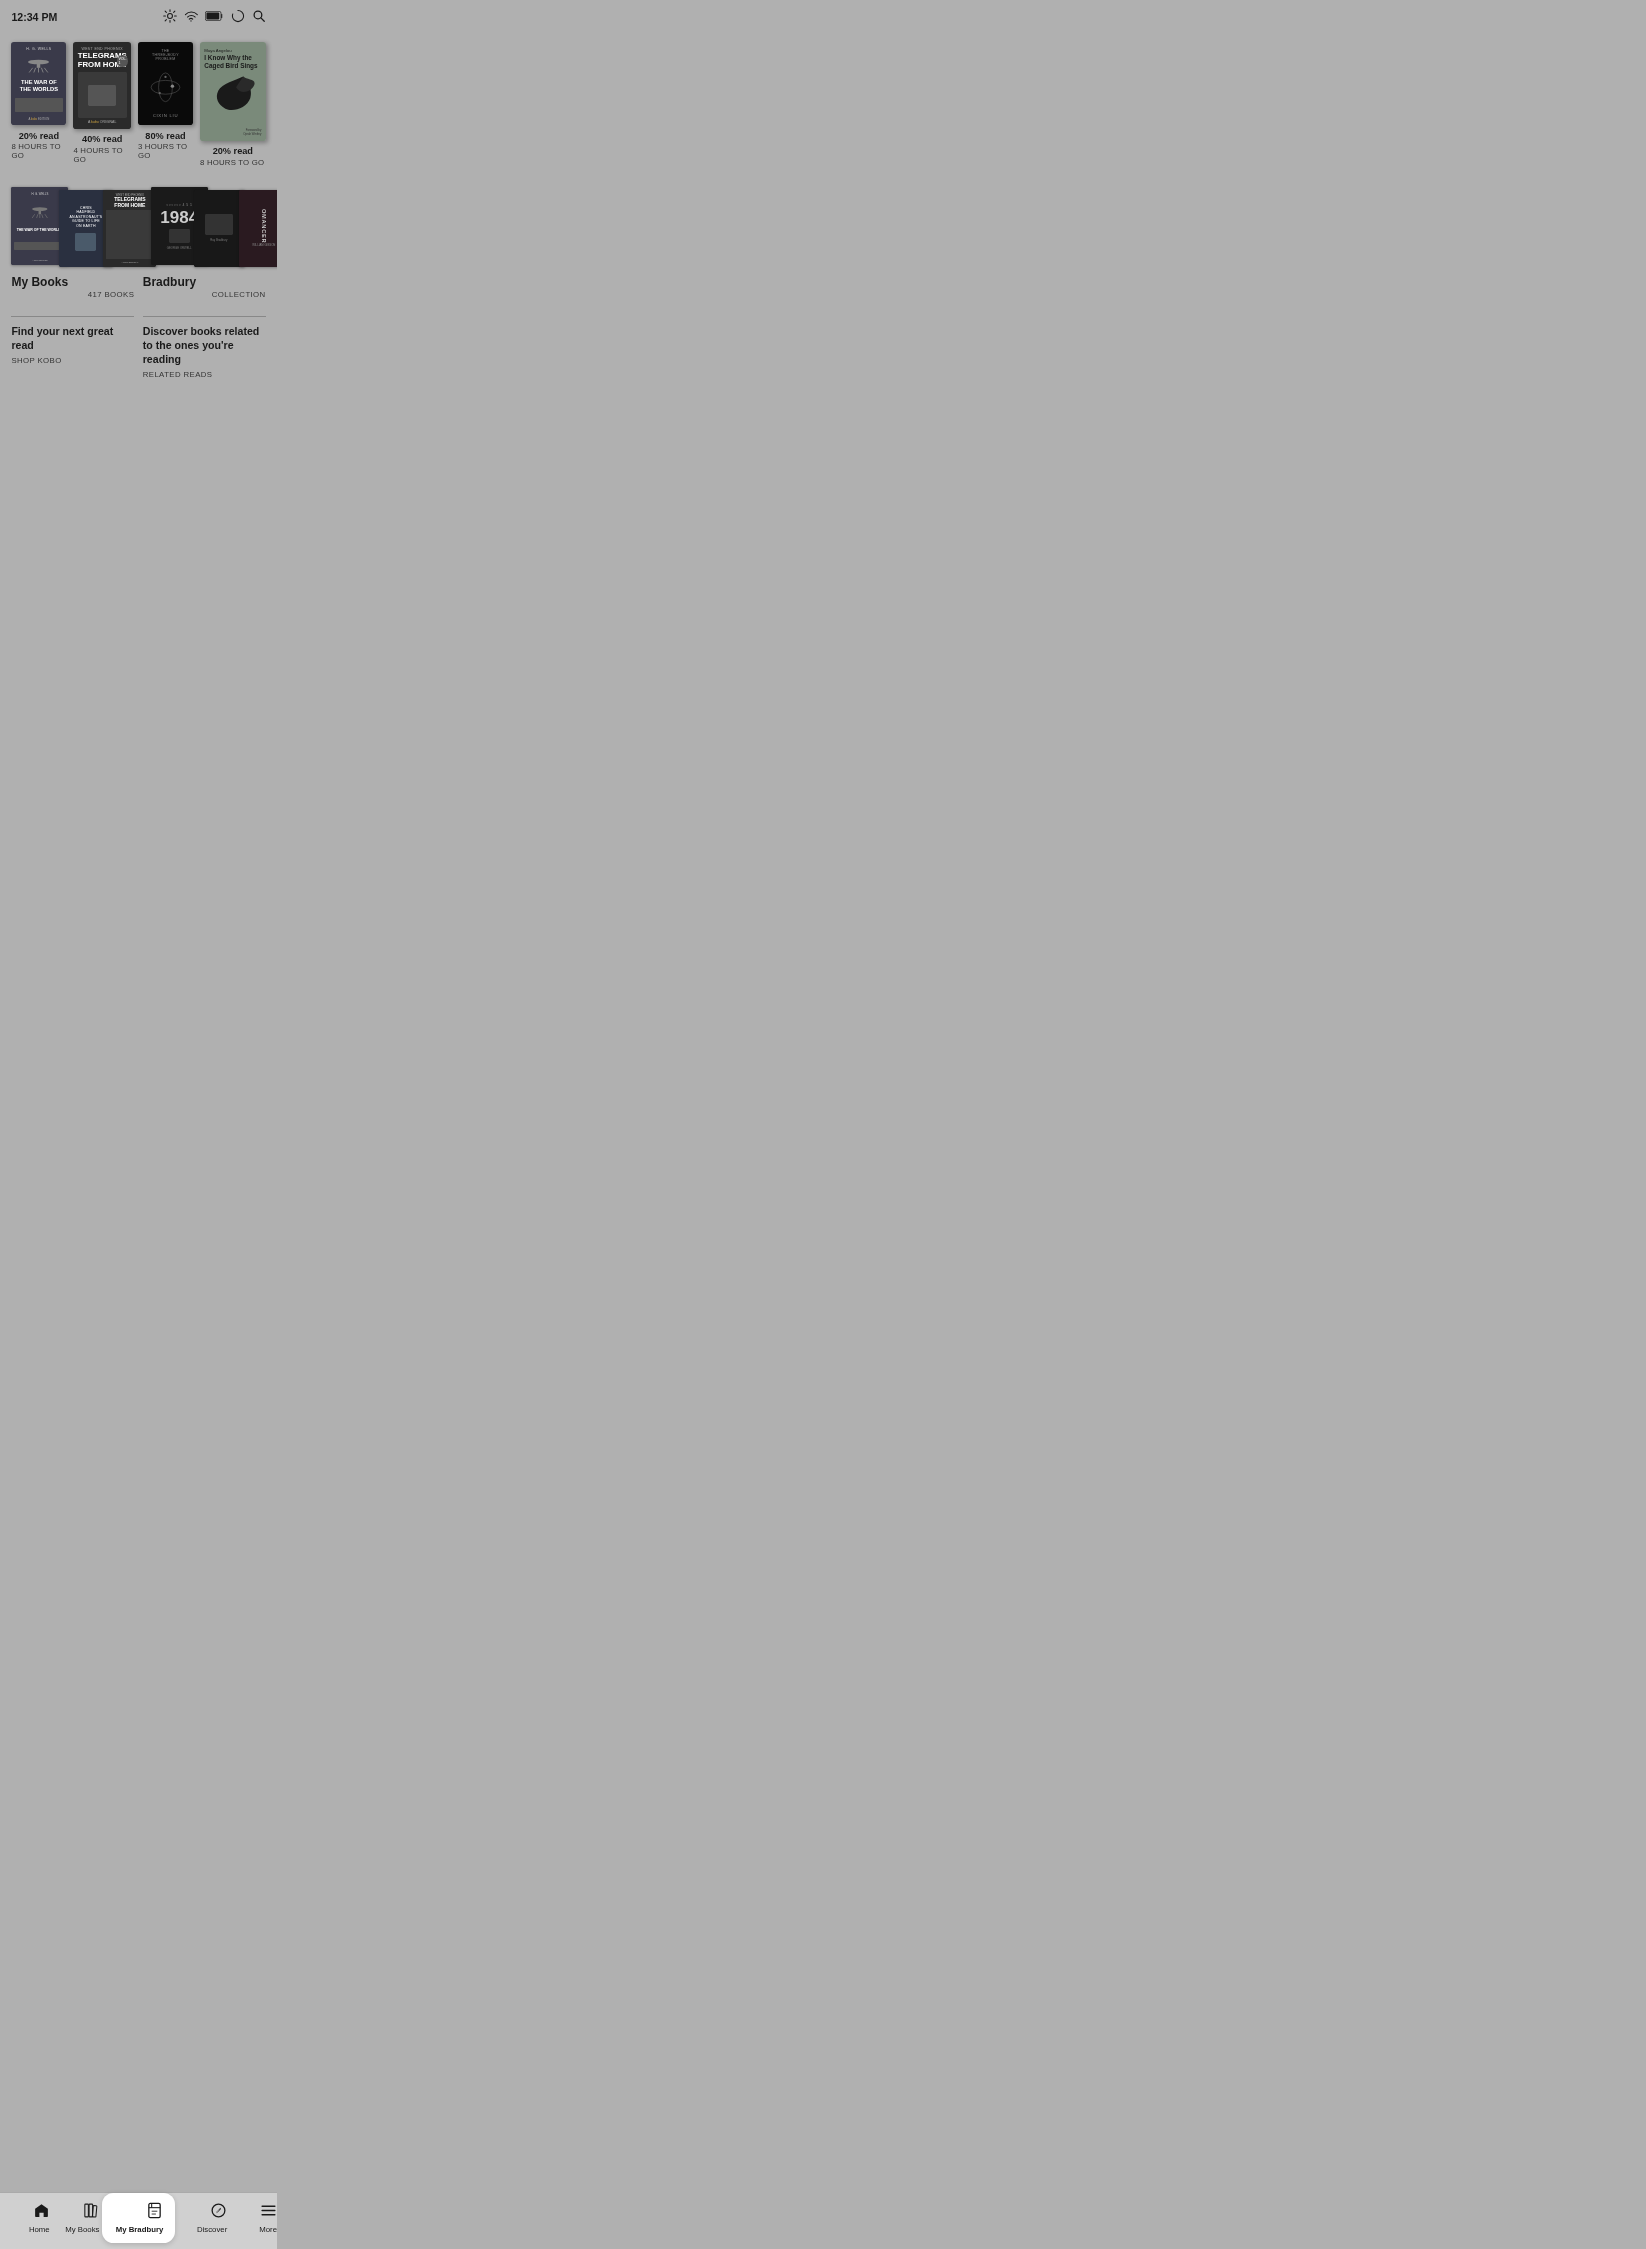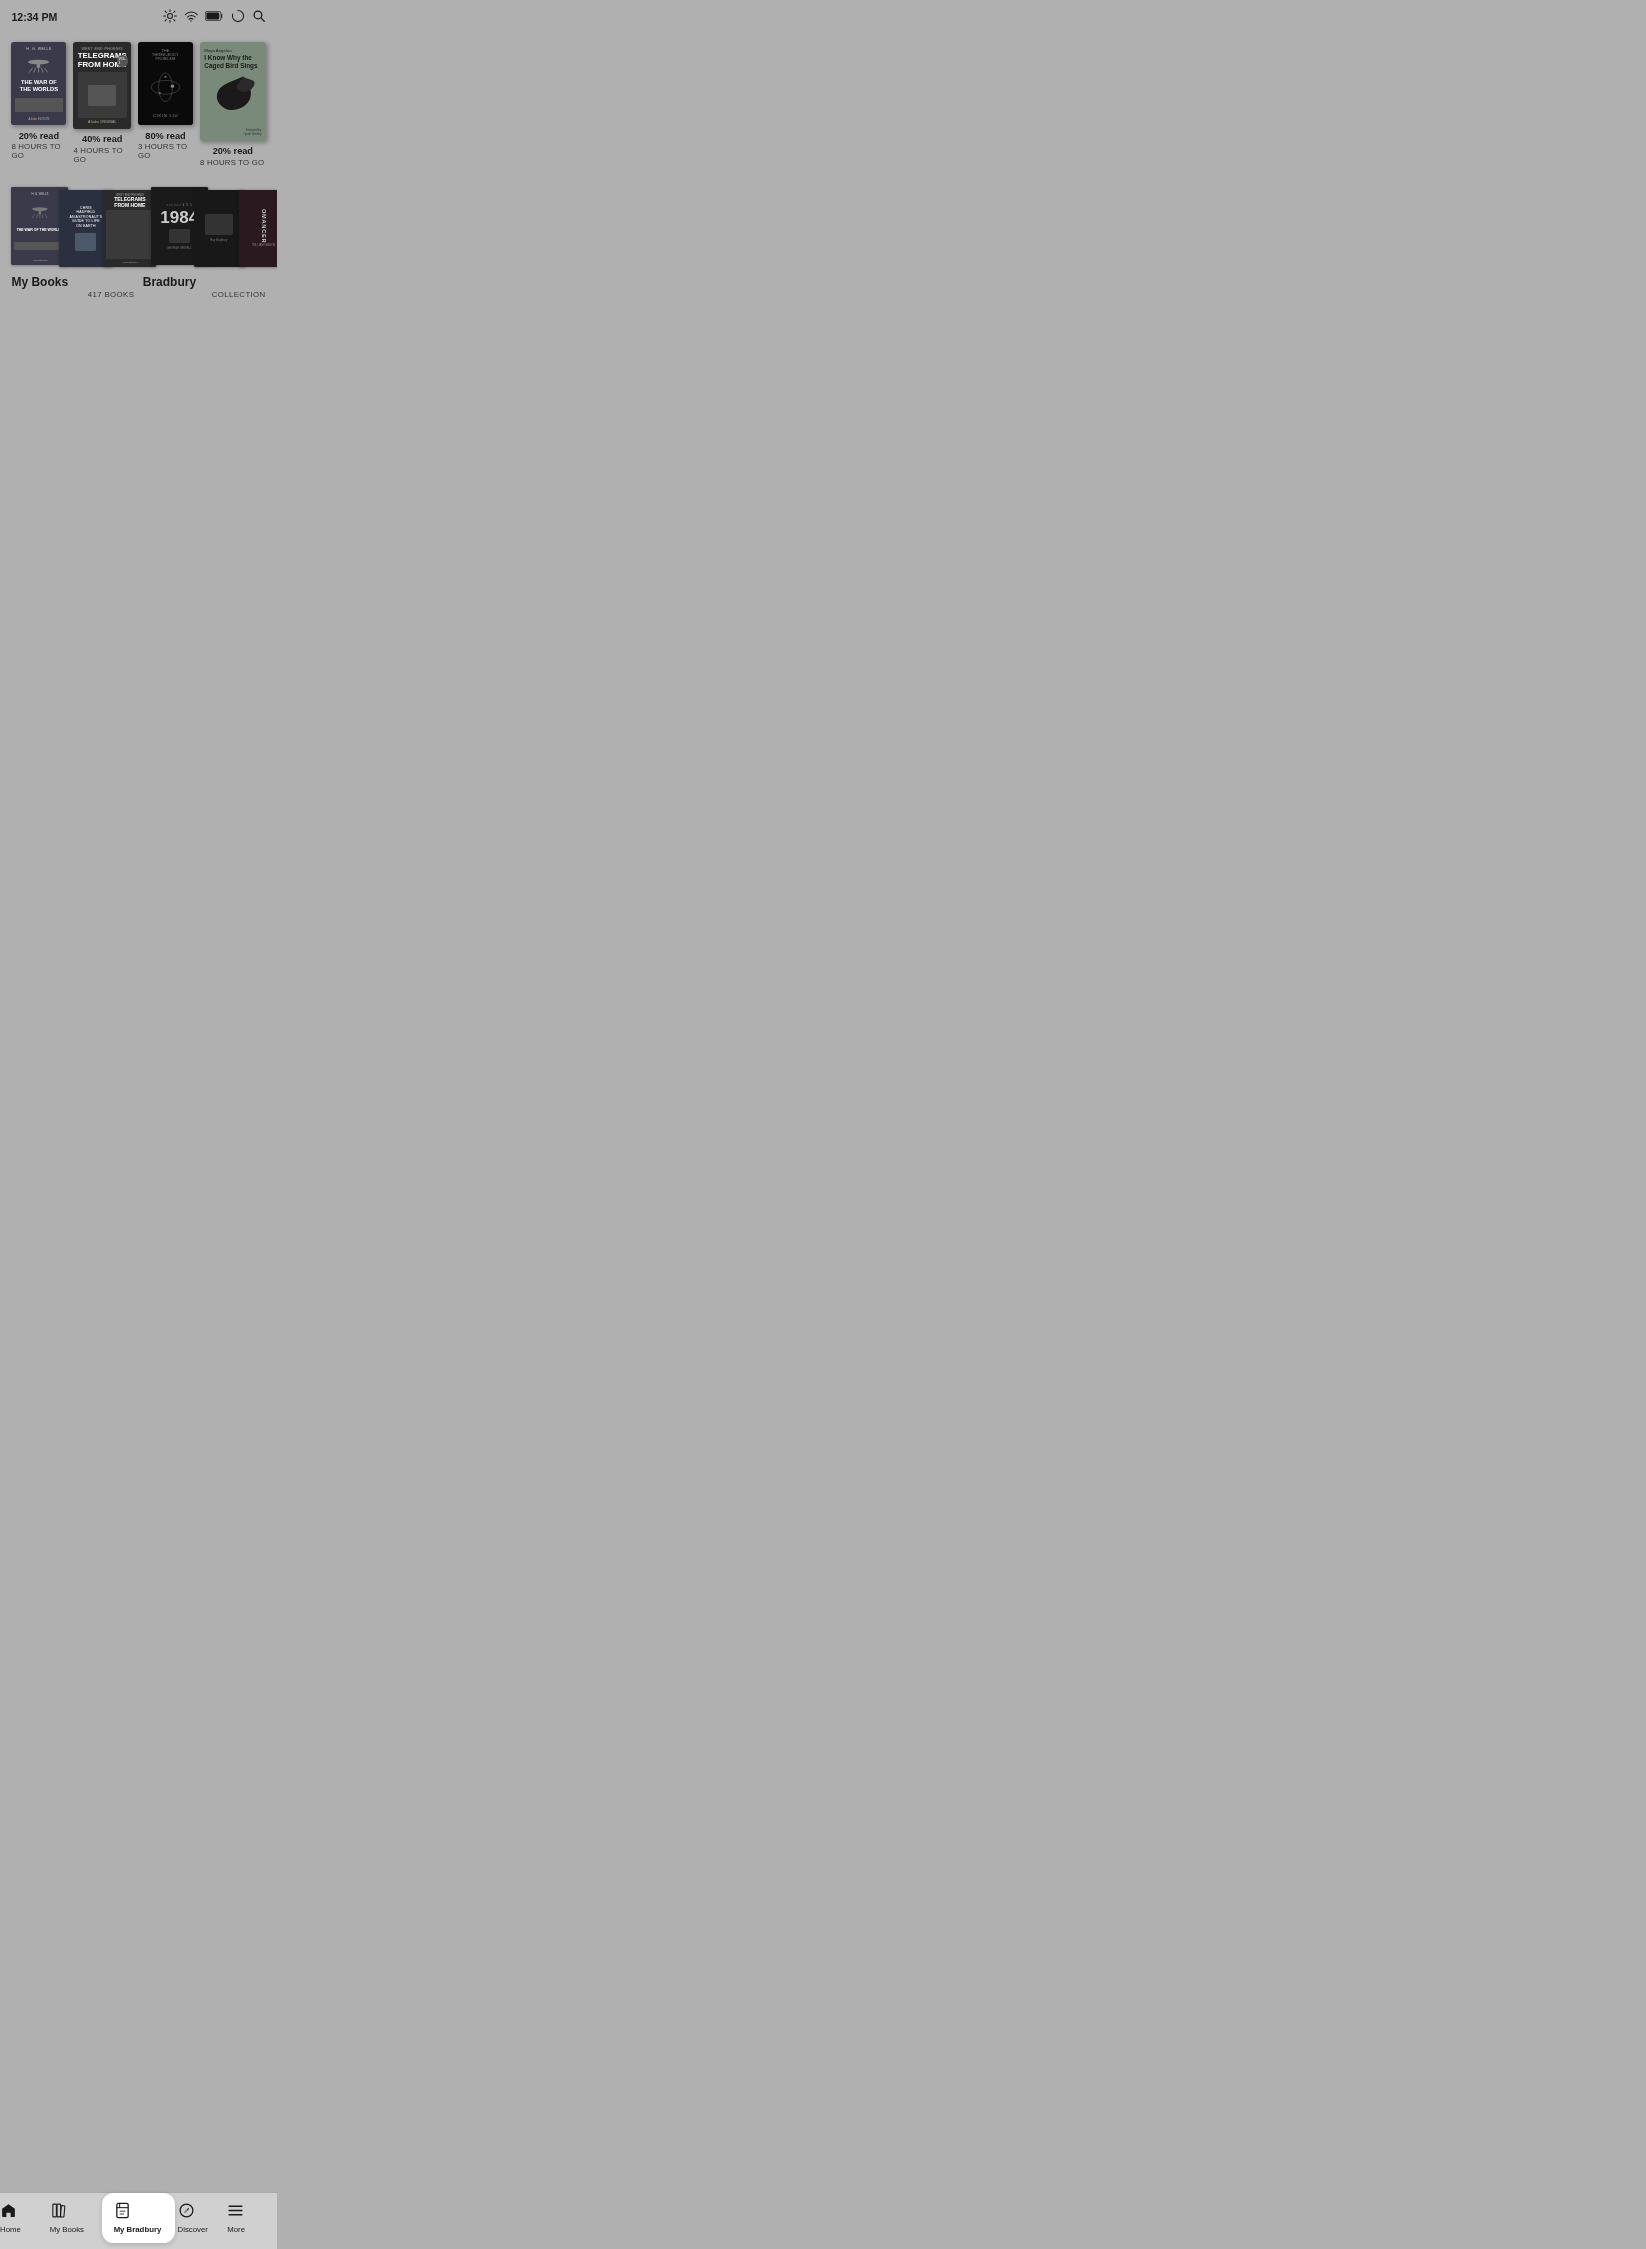--- a/index.html
+++ b/index.html
@@ -262,21 +262,21 @@
       border-top: 0.7px solid #aaa;
       display: flex;
       align-items: center;
       justify-content: space-around;
       height: 57px;
       padding-bottom: 5.7px;
     }
     .nav-item {
       display: flex;
       flex-direction: column;
-      align-items: flex-start;
+      align-items: flex-end;
       justify-content: center;
       gap: 2.8px;
       flex: 1;
       height: 100%;
       cursor: pointer;
     }
     .nav-item.active-nav {
       background: #fff;
       border-radius: 11.4px;
       margin: 4.3px 2.8px;
@@ -479,20 +479,30 @@
           <div style="font-size:5.7px;font-weight:900;color:#ccc;text-transform:uppercase;letter-spacing:0.7px;writing-mode:vertical-lr;">OMANCER</div>
           <div style="font-size:2.8px;color:#888;">WILLIAM GIBSON</div>
         </div>
       </div>
       <div class="library-title">Bradbury</div>
       <div class="library-subtitle">Collection</div>
     </div>
 
   </div>
 
+  <div class="promo-section">
+    <div class="promo-item">
+      <div class="promo-title">Find your next great read</div>
+      <div class="promo-label">Shop Kobo</div>
+    </div>
+    <div class="promo-item">
+      <div class="promo-title">Discover books related to the ones you're reading</div>
+      <div class="promo-label">Related Reads</div>
+    </div>
+  </div>
 
 </div>
 
 <nav class="bottom-nav">
   <div class="nav-item">
     <span class="nav-icon">
       <svg width="17" height="17" viewBox="0 0 24 24" fill="none">
         <path d="M3 9.5L12 3L21 9.5V20C21 20.55 20.55 21 20 21H15V15H9V21H4C3.45 21 3 20.55 3 20V9.5Z" fill="#1a1a1a"></path>
       </svg>
     </span>

